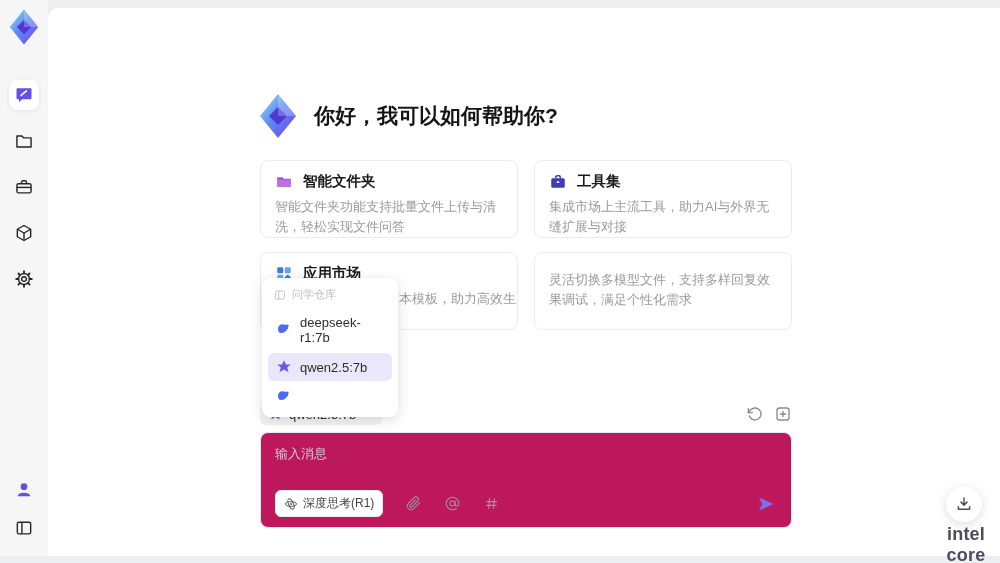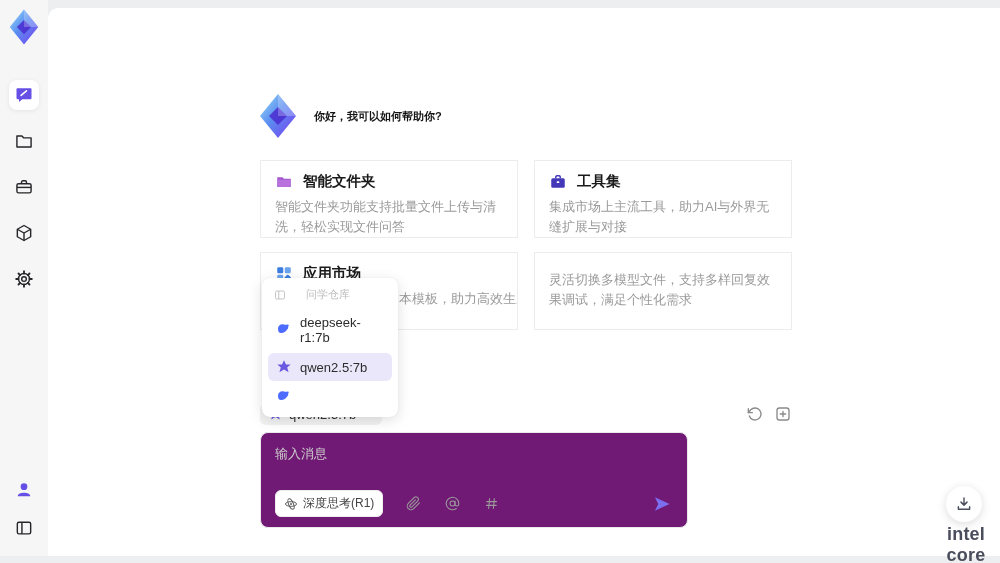--- a/index.html
+++ b/index.html
@@ -16,50 +16,50 @@
   .nav-item svg { width:20px; height:20px; }
   .side-bottom { margin-top:auto; margin-bottom:14px; display:flex; flex-direction:column; align-items:center; gap:10px; }
   .side-bottom .nav-item { width:28px; height:28px; }
 
   
   .main { position:absolute; left:48px; top:8px; right:0; bottom:7px; background:#ffffff; border-top-left-radius:10px; }
 
   
   .hero { position:absolute; left:206px; top:84px; display:flex; align-items:center; gap:12px; }
   .hero-logo { width:48px; height:48px; }
-  .hero-title { font-size:11px; font-weight:bold; color:#141414; }
+  .hero-title { font-size:21px; font-weight:bold; color:#141414; }
 
   
   .cards { position:absolute; left:212px; top:152px; width:532px; display:grid; grid-template-columns:258px 258px; column-gap:16px; row-gap:14px; }
-  .card { height:78px; border:1px solid #ececec; border-radius:0; background:#fff; padding:11px 14px; overflow:hidden; cursor:pointer; }
+  .card { height:78px; border:1px solid #ececec; border-radius:8px; background:#fff; padding:11px 14px; overflow:hidden; cursor:pointer; }
   .card-head { display:flex; align-items:center; gap:10px; }
   .card-head svg { width:18px; height:18px; flex:none; }
   .card-title { font-size:14.5px; font-weight:bold; color:#1a1a1a; }
   .card-desc { margin-top:6px; font-size:13px; color:#9a9a9a; line-height:1.55; }
   .card-desc.offset { padding-left:124px; white-space:nowrap; }
 
   
   .dropdown { position:absolute; left:214px; top:270px; width:136px; background:#fff; border-radius:8px; padding:6px; box-shadow:0 3px 14px rgba(0,0,0,.13), 0 0 1px rgba(0,0,0,.1); z-index:6; }
-  .dd-header { display:flex; align-items:center; gap:20px; padding:3px 6px 5px 6px; font-size:11px; color:#bcbcbc; }
+  .dd-header { display:flex; align-items:center; gap:6px; padding:3px 6px 5px 6px; font-size:11px; color:#bcbcbc; }
   .dd-header svg { width:12px; height:12px; }
   .dd-item { display:flex; align-items:center; gap:8px; padding:6px 8px; margin-top:2px; border-radius:6px; font-size:13px; color:#2c2c2c; cursor:pointer; }
   .dd-item svg { width:16px; height:16px; flex:none; }
   .dd-item.selected { background:#ebe7fb; }
 
   
   .toolbar-row { position:absolute; left:212px; top:394px; width:532px; height:24px; display:flex; align-items:center; justify-content:space-between; }
   .model-selector { display:flex; align-items:center; gap:6px; background:#f2f2f3; border-radius:6px; padding:3px 8px; font-size:13px; color:#333; cursor:pointer; }
   .model-selector svg.m-icon { width:15px; height:15px; }
   .model-selector svg.chev { width:12px; height:12px; }
   .row-icons { display:flex; align-items:center; gap:10px; }
   .row-icons .icon-btn { width:18px; height:18px; display:flex; align-items:center; justify-content:center; cursor:pointer; }
   .row-icons svg { width:16px; height:16px; }
 
   
-  .composer { position:absolute; left:212px; top:424px; width:428px; height:96px; border:1px solid #e9e9e9; border-radius:8px; background:#701a75; }
+  .composer { position:absolute; left:212px; top:424px; width:532px; height:96px; border:1px solid #e9e9e9; border-radius:8px; background:#be185d; }
   .composer-placeholder { position:absolute; left:14px; top:12px; font-size:13px; color:#cccccc; }
   .composer-bottom { position:absolute; left:14px; right:14px; bottom:10px; display:flex; align-items:center; gap:22px; }
   .deepthink-chip { display:flex; align-items:center; gap:5px; border:1px solid #ededed; border-radius:6px; padding:4px 8px; font-size:12px; color:#444; background:#fff; cursor:pointer; }
   .deepthink-chip svg { width:14px; height:14px; }
   .tool-icon { width:17px; height:17px; display:flex; align-items:center; justify-content:center; cursor:pointer; }
   .tool-icon svg { width:15px; height:15px; }
   .send-button { margin-left:auto; width:22px; height:22px; display:flex; align-items:center; justify-content:center; cursor:pointer; }
   .send-button svg { width:20px; height:20px; }
 
   

